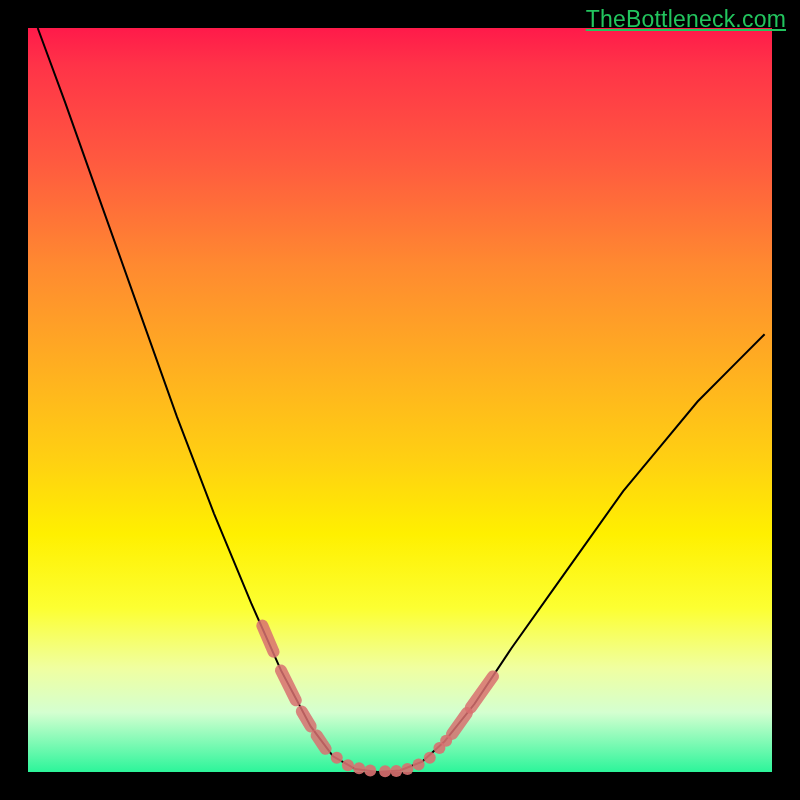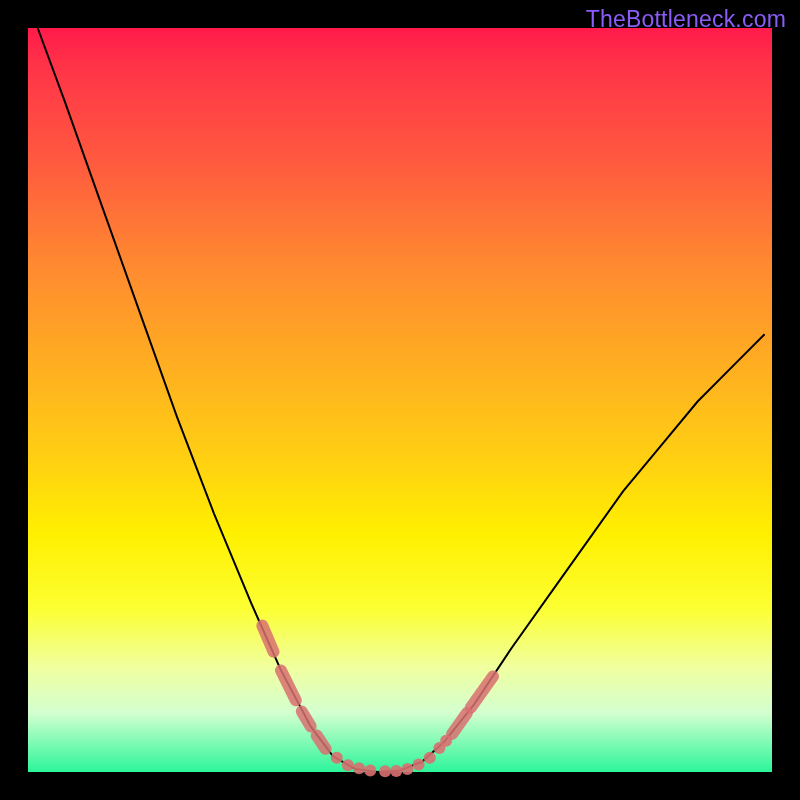--- a/index.html
+++ b/index.html
@@ -27,24 +27,25 @@
       #fff000 68%,
       #fcff32 78%,
       #f0ffa0 86%,
       #d4ffd0 92%,
       #2cf59a 100%);
   }
   .watermark {
     position: absolute;
     top: 6px;
     right: 14px;
-    color: #8b5cf6;
+    color: #22c55e;
     font-size: 23px;
     font-weight: 500;
     letter-spacing: 0.2px;
+    text-decoration: underline;
   }
   svg.curve {
     position: absolute;
     left: 0; top: 0;
     width: 744px; height: 747px;
     overflow: visible;
   }
   .main-curve {
     fill: none;
     stroke: #000;

